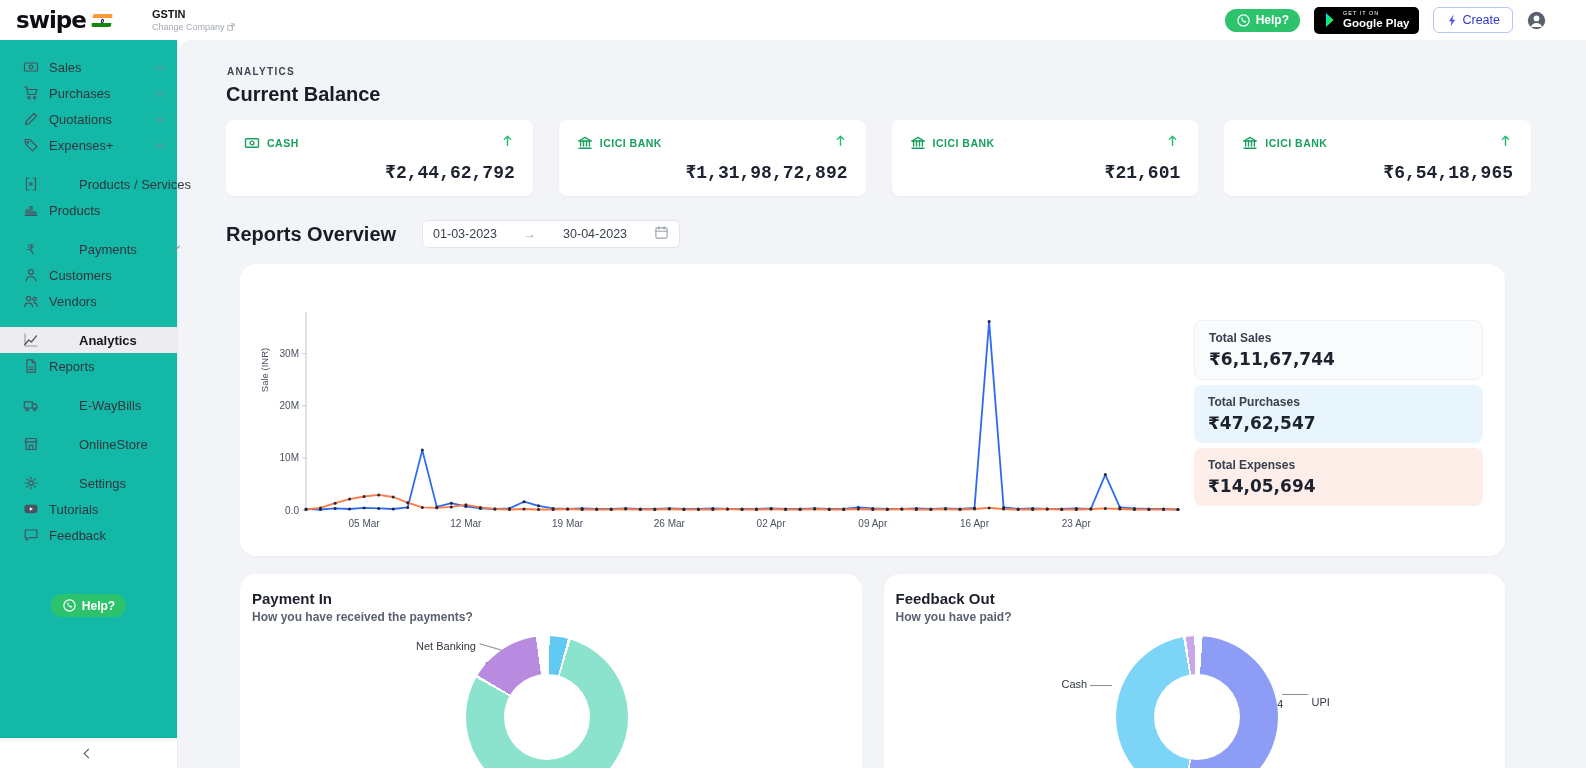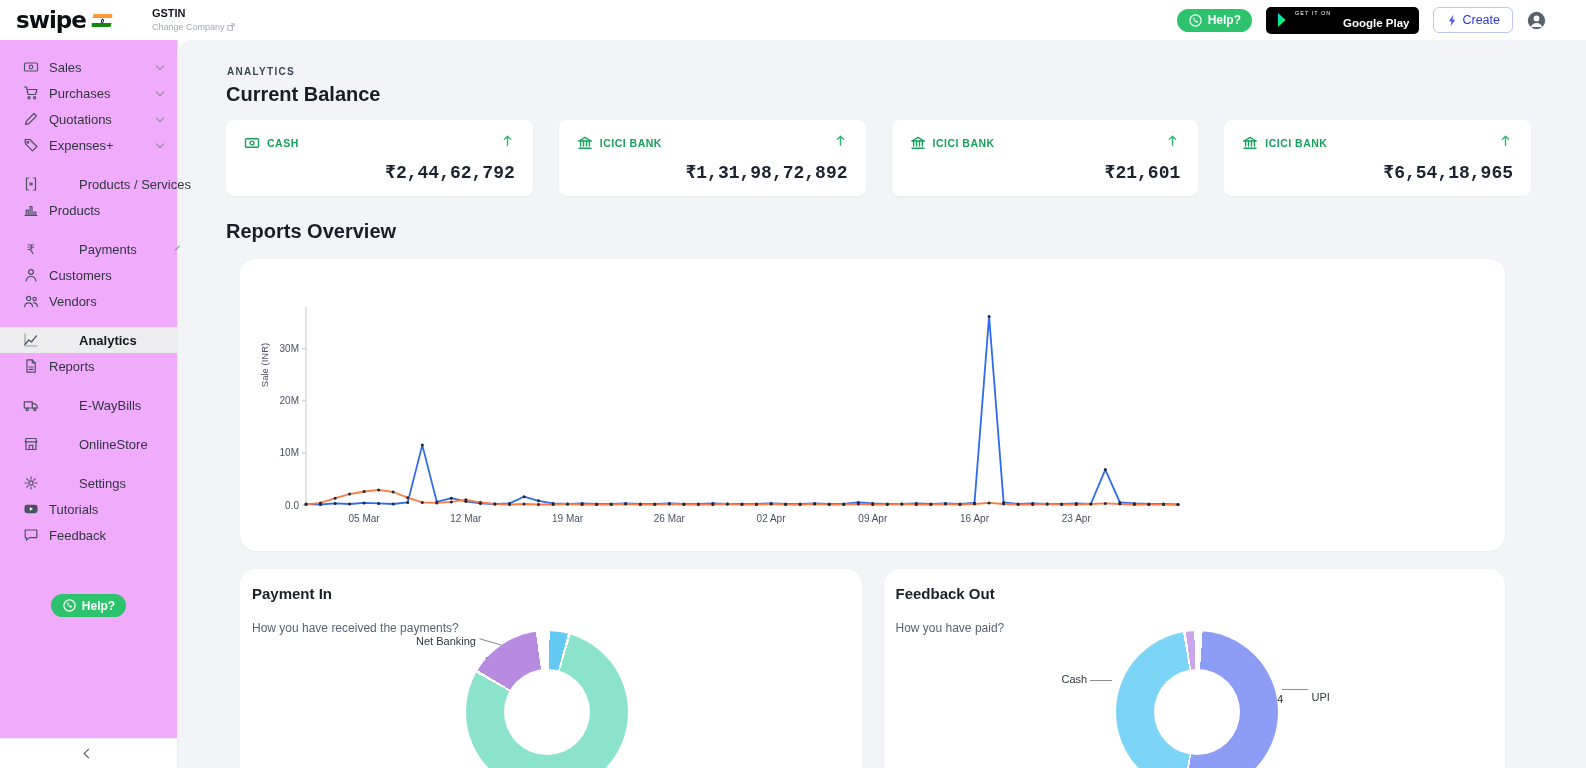--- a/index.html
+++ b/index.html
@@ -2,44 +2,44 @@
 <html><head>
 <meta charset="utf-8">
 <style>
   * { box-sizing: border-box; margin: 0; padding: 0; }
   html,body { width:1586px; height:768px; overflow:hidden; background:#fff;
     font-family:"Liberation Sans","DejaVu Sans",sans-serif; color:#2b3240; }
 
   
   .topbar { position:fixed; top:0; left:0; right:0; height:40px; background:#fff;
     display:flex; align-items:center; justify-content:space-between; padding:0 40px 0 16px; z-index:5; }
-  .tb-left { display:flex; gap:40px; }
+  .tb-left { display:flex; align-items:center; gap:40px; }
   .logo-wrap { display:flex; align-items:center; gap:6px; }
   .logo-text { font-size:23px; font-weight:800; letter-spacing:-1px; color:#0c0e12; font-family:"DejaVu Sans",sans-serif; }
   .flag { display:inline-block; width:20px; height:13px; border-radius:2px; overflow:hidden; transform:skewX(-8deg); }
   .flag span { display:block; height:4.33px; }
   .f1 { background:#ff9933; } .f2 { background:#fff; position:relative; } .f3 { background:#138808; }
   .chakra { position:absolute; left:50%; top:50%; width:3px; height:3px; margin:-1.5px 0 0 -1.5px;
     border:1px solid #000080; border-radius:50%; }
   .gstin-block { line-height:1.15; }
   .gstin-label { font-size:11px; font-weight:800; color:#14171c; }
   .change-company { font-size:9px; color:#a2a8b3; display:flex; align-items:center; gap:3px; margin-top:2px; }
   .tb-right { display:flex; align-items:center; gap:14px; }
   .help-pill { display:flex; align-items:center; gap:5px; background:#2dc26c; color:#fff;
     font-size:12px; font-weight:700; border-radius:14px; padding:4px 11px; border:none; cursor:pointer; }
   .play-badge { display:flex; align-items:center; gap:7px; background:#000; border-radius:5px;
     padding:3px 10px; height:27px; cursor:pointer; }
   .play-text { line-height:1.05; }
   .play-top { font-size:5.5px; color:#fff; letter-spacing:1px; }
-  .play-bottom { font-size:11.5px; color:#fff; font-weight:700;margin-left:48px; }
+  .play-bottom { font-size:11.5px; color:#fff; font-weight:700; }
   .create-btn { display:flex; align-items:center; gap:4px; background:#fff; border:1px solid #bcc6f2;
     border-radius:6px; padding:3px 12px; height:26px; font-size:12.5px; font-weight:400; color:#2e3ac9; cursor:pointer; }
 
   
-  .sidebar { position:fixed; top:40px; left:0; bottom:0; width:178px; background:#f0abfc;
+  .sidebar { position:fixed; top:40px; left:0; bottom:0; width:178px; background:#14b8a6;
     border-right:1px solid #ececf0; display:flex; flex-direction:column; padding-top:14px; z-index:4; }
   .side-item { display:flex; align-items:center; gap:10px; height:26px; padding:0 14px 0 23px;
     font-size:13px; color:#303640; cursor:pointer; }
   .side-item.gap { margin-top:13px;gap:40px; }
   .side-item.active { background:#ededf0; font-weight:700; color:#14171c; }
   .sicon { width:16px; height:16px; flex:0 0 16px; display:flex; align-items:center; justify-content:center; }
   .sicon svg { width:16px; height:16px; stroke:#4a5260; fill:none; stroke-width:1.2; stroke-linecap:round; stroke-linejoin:round; }
   .slabel { flex:1; white-space:nowrap; }
   .chev-down { width:6px; height:6px; border-right:1.4px solid #858c98; border-bottom:1.4px solid #858c98;
     transform:rotate(45deg); margin-top:-3px; }
@@ -79,21 +79,21 @@
   .tot-sales { background:#fafbfc; border:1px solid #eef0f3; }
   .tot-pur { background:#e9f5fd; }
   .tot-exp { background:#fdeeea; }
   .tot-label { font-size:12px; font-weight:600; color:#39404e; }
   .tot-value { font-size:17px; font-weight:700; color:#1c222e; margin-top:4px; font-family:"DejaVu Sans",sans-serif; }
 
   .pay-row { display:flex; gap:22px; margin-top:18px; }
   .pay-card { flex:1; background:#fff; border-radius:16px; padding:16px 12px; height:400px; position:relative;
     box-shadow:0 1px 2px rgba(20,25,40,.04); }
   .pay-title { font-size:15px; font-weight:700; color:#1b2029; }
-  .pay-sub { font-size:12px; color:#5a6170; margin-top:19px; }
+  .pay-sub { font-size:12px; color:#5a6170; margin-top:3px;font-weight:bold; }
   .donut { position:absolute; width:162px; height:162px; border-radius:50%; }
   .pay-in .donut { left:226px; top:62px; }
   .pay-out .donut { left:232px; top:62px; }
   .hole { position:absolute; inset:38px; background:#fff; border-radius:50%; }
   .callout { position:absolute; font-size:11px; color:#30363f; white-space:nowrap; }
   .callout-line { position:absolute; height:1px; background:#8b9097; }
   .seg-value { position:absolute; font-size:10.5px; color:#23272e; white-space:nowrap; }
 </style>
 </head>
 <body>
@@ -391,20 +391,29 @@
         <span class="bal-arrow"><svg viewBox="0 0 16 16">
               <path d="M8 13V3.6M4.6 6.8L8 3.4l3.4 3.4"></path>
             </svg></span>
       </div>
       <div class="bal-value">₹6,54,18,965</div>
     </div>
   </div>
 
   <div class="reports-head">
     <h1 class="page-title">Reports Overview</h1>
+    <div class="date-box">
+      <span>01-03-2023</span>
+      <span class="date-arrow">→</span>
+      <span>30-04-2023</span>
+      <span class="cal-icon"><svg viewBox="0 0 16 16">
+            <rect x="2" y="3" width="12" height="11" rx="1.5"></rect>
+            <path d="M2 6.6h12M5.2 1.6v3M10.8 1.6v3"></path>
+          </svg></span>
+    </div>
   </div>
 
   <section class="chart-card inset">
     <div class="chart-left">
       <svg id="line-chart" width="940" height="242" viewBox="0 0 940 242">
           <line x1="52" y1="14" x2="52" y2="212" stroke="#c2c7cf" stroke-width="1"></line>
           <line x1="48" y1="212" x2="52" y2="212" stroke="#c2c7cf"></line>
           <text x="45" y="215.5" text-anchor="end" font-size="10" fill="#4a5160">0.0</text>
           <line x1="48" y1="159.89473684210526" x2="52" y2="159.89473684210526" stroke="#c2c7cf"></line>
           <text x="45" y="163.39473684210526" text-anchor="end" font-size="10" fill="#4a5160">10M</text>
@@ -540,20 +549,34 @@
           <circle cx="822.3" cy="211.5" r="1.5" fill="#1f2937"></circle>
           <circle cx="836.8" cy="211.0" r="1.5" fill="#1f2937"></circle>
           <circle cx="851.3" cy="210.4" r="1.5" fill="#1f2937"></circle>
           <circle cx="865.9" cy="211.0" r="1.5" fill="#1f2937"></circle>
           <circle cx="880.4" cy="211.5" r="1.5" fill="#1f2937"></circle>
           <circle cx="894.9" cy="211.5" r="1.5" fill="#1f2937"></circle>
           <circle cx="909.5" cy="211.5" r="1.5" fill="#1f2937"></circle>
           <circle cx="924.0" cy="211.5" r="1.5" fill="#1f2937"></circle>
         </svg>
     </div>
+    <div class="chart-totals">
+      <div class="tot-card tot-sales">
+        <div class="tot-label">Total Sales</div>
+        <div class="tot-value">₹6,11,67,744</div>
+      </div>
+      <div class="tot-card tot-pur">
+        <div class="tot-label">Total Purchases</div>
+        <div class="tot-value">₹47,62,547</div>
+      </div>
+      <div class="tot-card tot-exp">
+        <div class="tot-label">Total Expenses</div>
+        <div class="tot-value">₹14,05,694</div>
+      </div>
+    </div>
   </section>
 
   <div class="pay-row inset">
     <div class="pay-card pay-in">
       <div class="pay-title">Payment In</div>
       <div class="pay-sub">How you have received the payments?</div>
       <span class="callout" style="left:176px; top:66px;">Net Banking</span>
       <span class="callout-line" style="left:239px; top:73px; width:27px; transform:rotate(16deg);"></span>
       <span class="seg-value" style="left:245px; top:86px;">2988382.25</span>
       <div class="donut" style="background: conic-gradient(rgb(255, 255, 255) 0deg, rgb(255, 255, 255) 2deg, rgb(98, 201, 242) 2deg, rgb(98, 201, 242) 15deg, rgb(255, 255, 255) 15deg, rgb(255, 255, 255) 17deg, rgb(140, 227, 205) 17deg, rgb(140, 227, 205) 299deg, rgb(255, 255, 255) 299deg, rgb(255, 255, 255) 301deg, rgb(184, 138, 224) 301deg, rgb(184, 138, 224) 352deg, rgb(255, 255, 255) 352deg, rgb(255, 255, 255) 360deg);">

